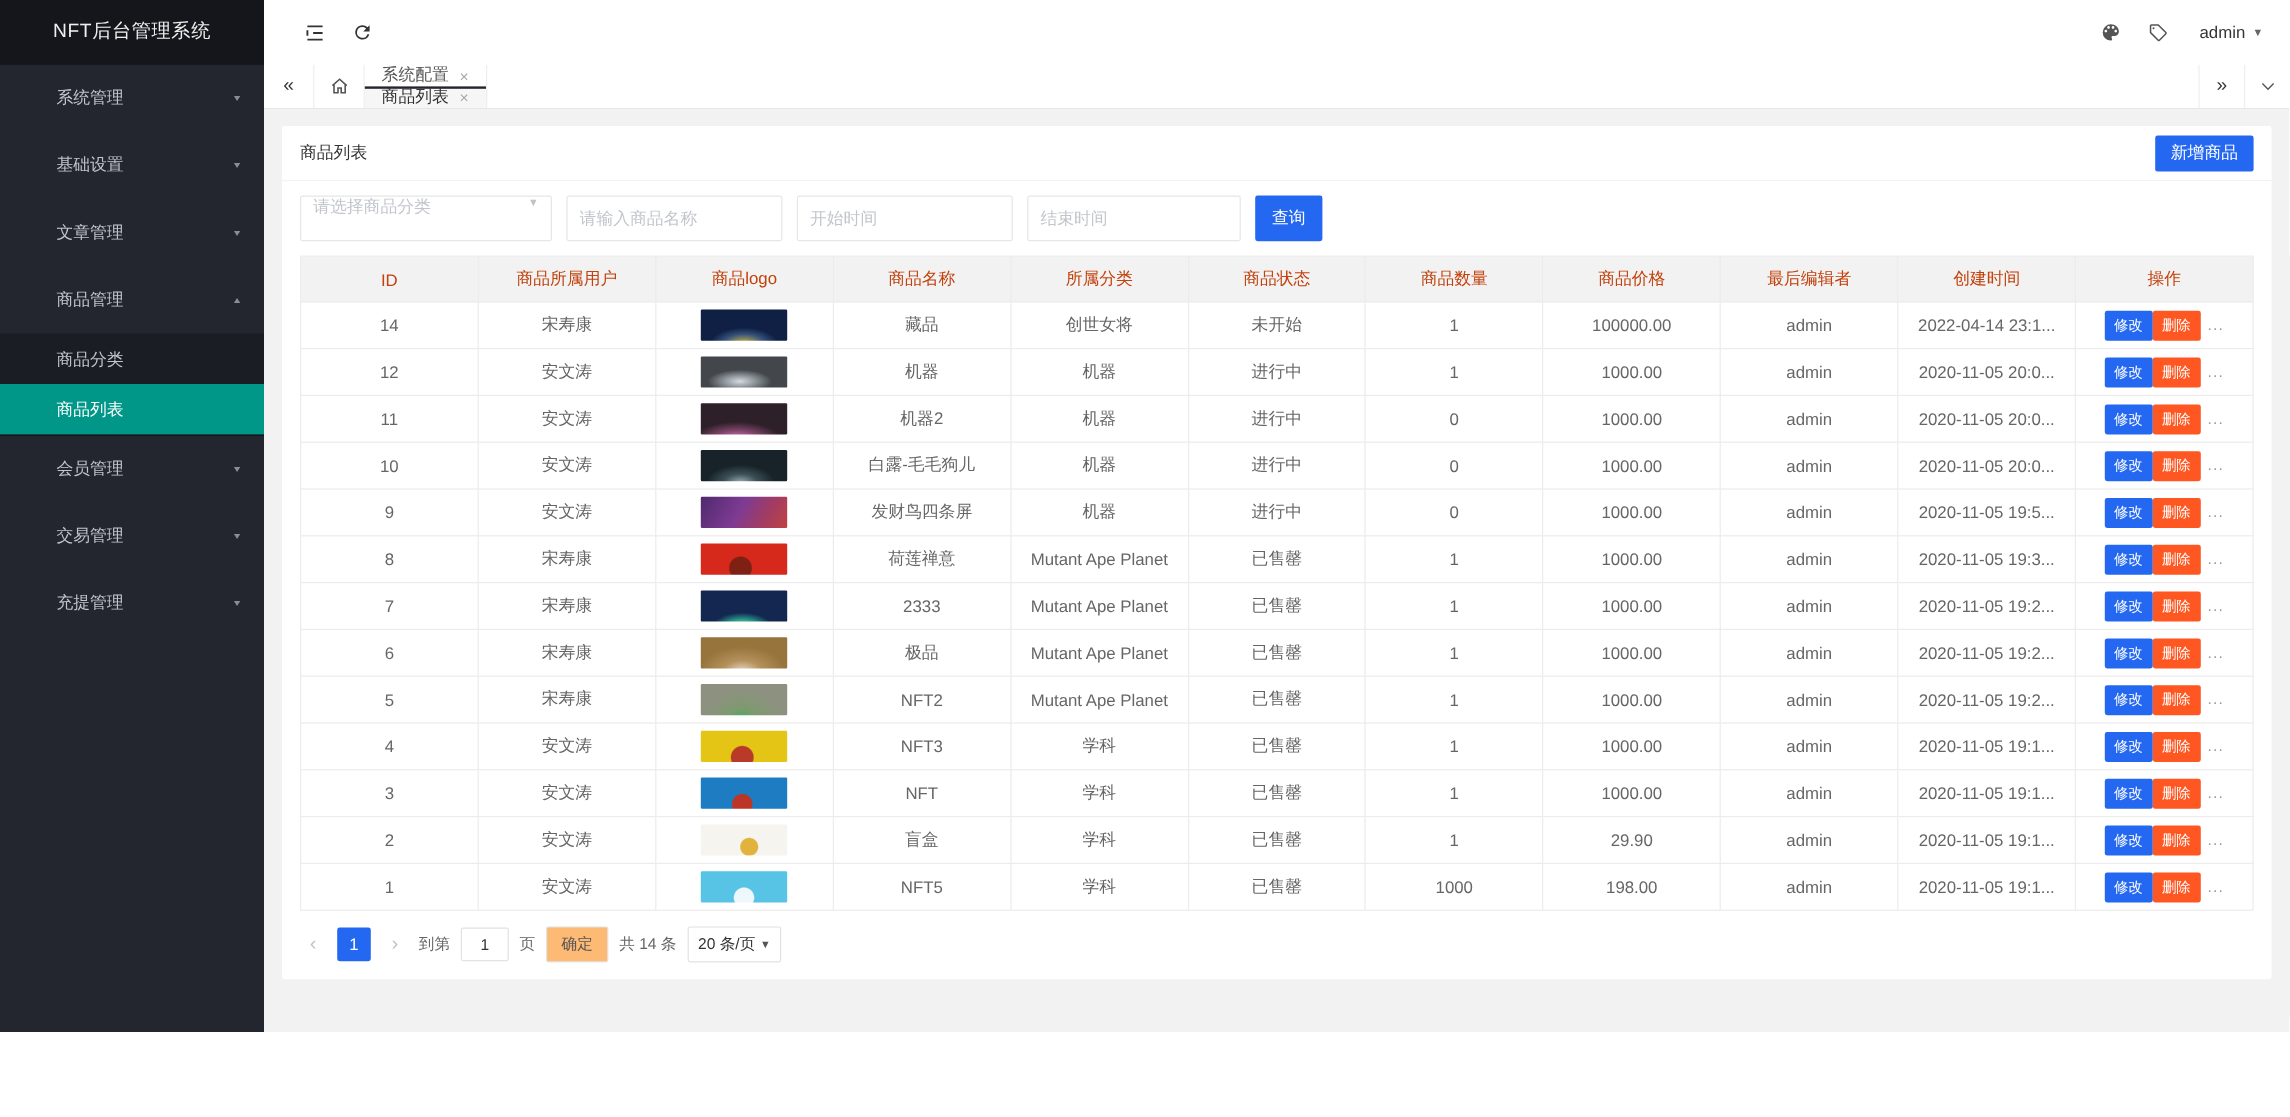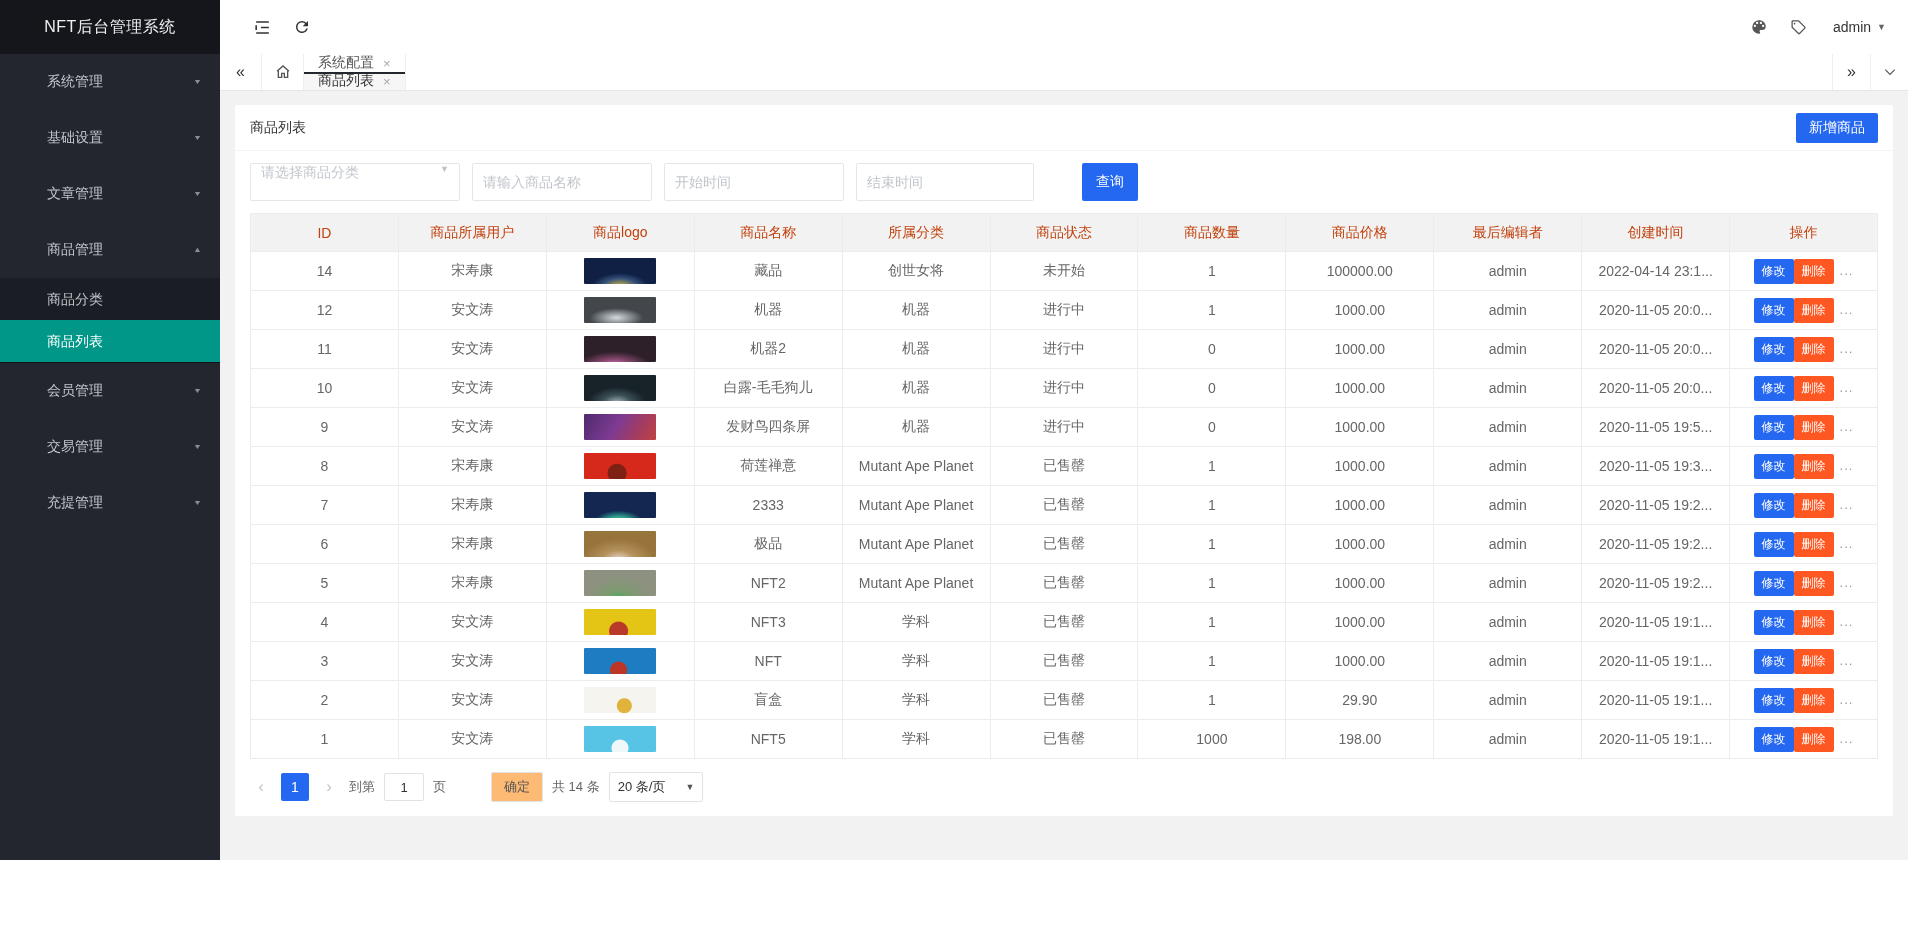--- a/index.html
+++ b/index.html
@@ -33,21 +33,21 @@
   .tab .tab-close { font-size:13px; color:#a8a8a8; }
   .tab.active { background:#f6f6f6; color:#333; }
   .tab.active::before { content:""; position:absolute; left:0; top:0; right:0; height:2px; background:#23262E; }
   .tabbar-spacer { flex:1; }
 
   .content { flex:1; background:#F2F2F2; padding:14px 15px; overflow:hidden; }
   .card { background:#fff; border-radius:2px; }
 
   .card-header { height:46px; display:flex; align-items:center; padding:0 15px; border-bottom:1px solid #f3f3f3; position:relative; }
   .card-title { font-size:14px; color:#333; }
-  .btn { border:none; cursor:pointer; font-family:Liberation Serif, serif; border-radius:2px;margin-left:36px; }
+  .btn { border:none; cursor:pointer; font-family:Liberation Serif, serif; border-radius:2px; }
   .btn-add { position:absolute; right:15px; top:8px; height:30px; padding:0 13px; background:var(--accent,#2468F2); color:#fff; font-size:14px; }
 
   .filters { display:flex; gap:12px; padding:12px 15px; align-items:center; }
   .f-select { width:210px; height:38px; border:1px solid #e6e6e6; border-radius:2px; display:flex; justify-content:space-between; padding:0 10px; color:#c2c6cc; font-size:14px; cursor:pointer; background:#fff; }
   .f-select .caret { font-size:9px; color:#c2c2c2; }
   .f-input { width:180px; height:38px; border:1px solid #e6e6e6; border-radius:2px; padding:0 10px; font-size:14px; color:#000000; font-family:inherit; outline:none; }
   .f-input::placeholder { color:#c2c6cc; }
   .btn-query { width:56px; height:38px; background:var(--accent,#2468F2); color:#fff; font-size:14px; }
 
   table.grid { width:calc(100% - 30px); margin:0 15px; border-collapse:collapse; table-layout:fixed; }
@@ -56,21 +56,21 @@
   .logo-box { width:72px; height:26px; margin:0 auto; border-radius:1px; }
   .btn-edit { display:inline-block; padding:4px 8px; background:var(--accent,#2468F2); color:#fff; font-size:12px; border-radius:2px; margin-right:0; cursor:pointer; }
   .btn-del { display:inline-block; padding:4px 8px; background:var(--danger,#FF5722); color:#fff; font-size:12px; border-radius:2px; margin-right:6px; cursor:pointer; }
   .ops-more { color:#9a9a9a; font-size:13px; letter-spacing:1px; }
 
   .pagination { display:flex; align-items:center; gap:9px; padding:13px 15px 14px; font-size:13px; color:#666; }
   .pg-arrow { width:22px; text-align:center; font-size:17px; color:#c4c4c4; cursor:pointer; line-height:28px; }
   .pg-current { min-width:28px; height:28px; line-height:28px; text-align:center; background:var(--accent,#2468F2); color:#fff; border-radius:2px; font-size:14px; cursor:pointer; }
   .pg-input { width:40px; height:28px; border:1px solid #e2e2e2; border-radius:2px; text-align:center; font-size:13px; color:#333; font-family:inherit; outline:none; }
   .pg-confirm { height:30px; padding:0 12px; background:#fdba74; border:1px solid #e2e2e2; color:#555; font-size:13px; }
-  .pg-select { height:30px; border:1px solid #e2e2e2; border-radius:2px; display:flex; align-items:center; gap:20px; padding:0 8px; cursor:pointer; color:#333; background:#fff; }
+  .pg-select { height:30px; border:1px solid #e2e2e2; border-radius:2px; display:flex; align-items:center; gap:4px; padding:0 8px; cursor:pointer; color:#333; background:#fff; }
   .pg-select .caret { font-size:9px; color:#555; }
 </style>
 </head>
 <body>
 
 <div class="app">
 
   <aside class="sidebar">
     <div class="logo">NFT后台管理系统</div>
     <nav id="menu">

